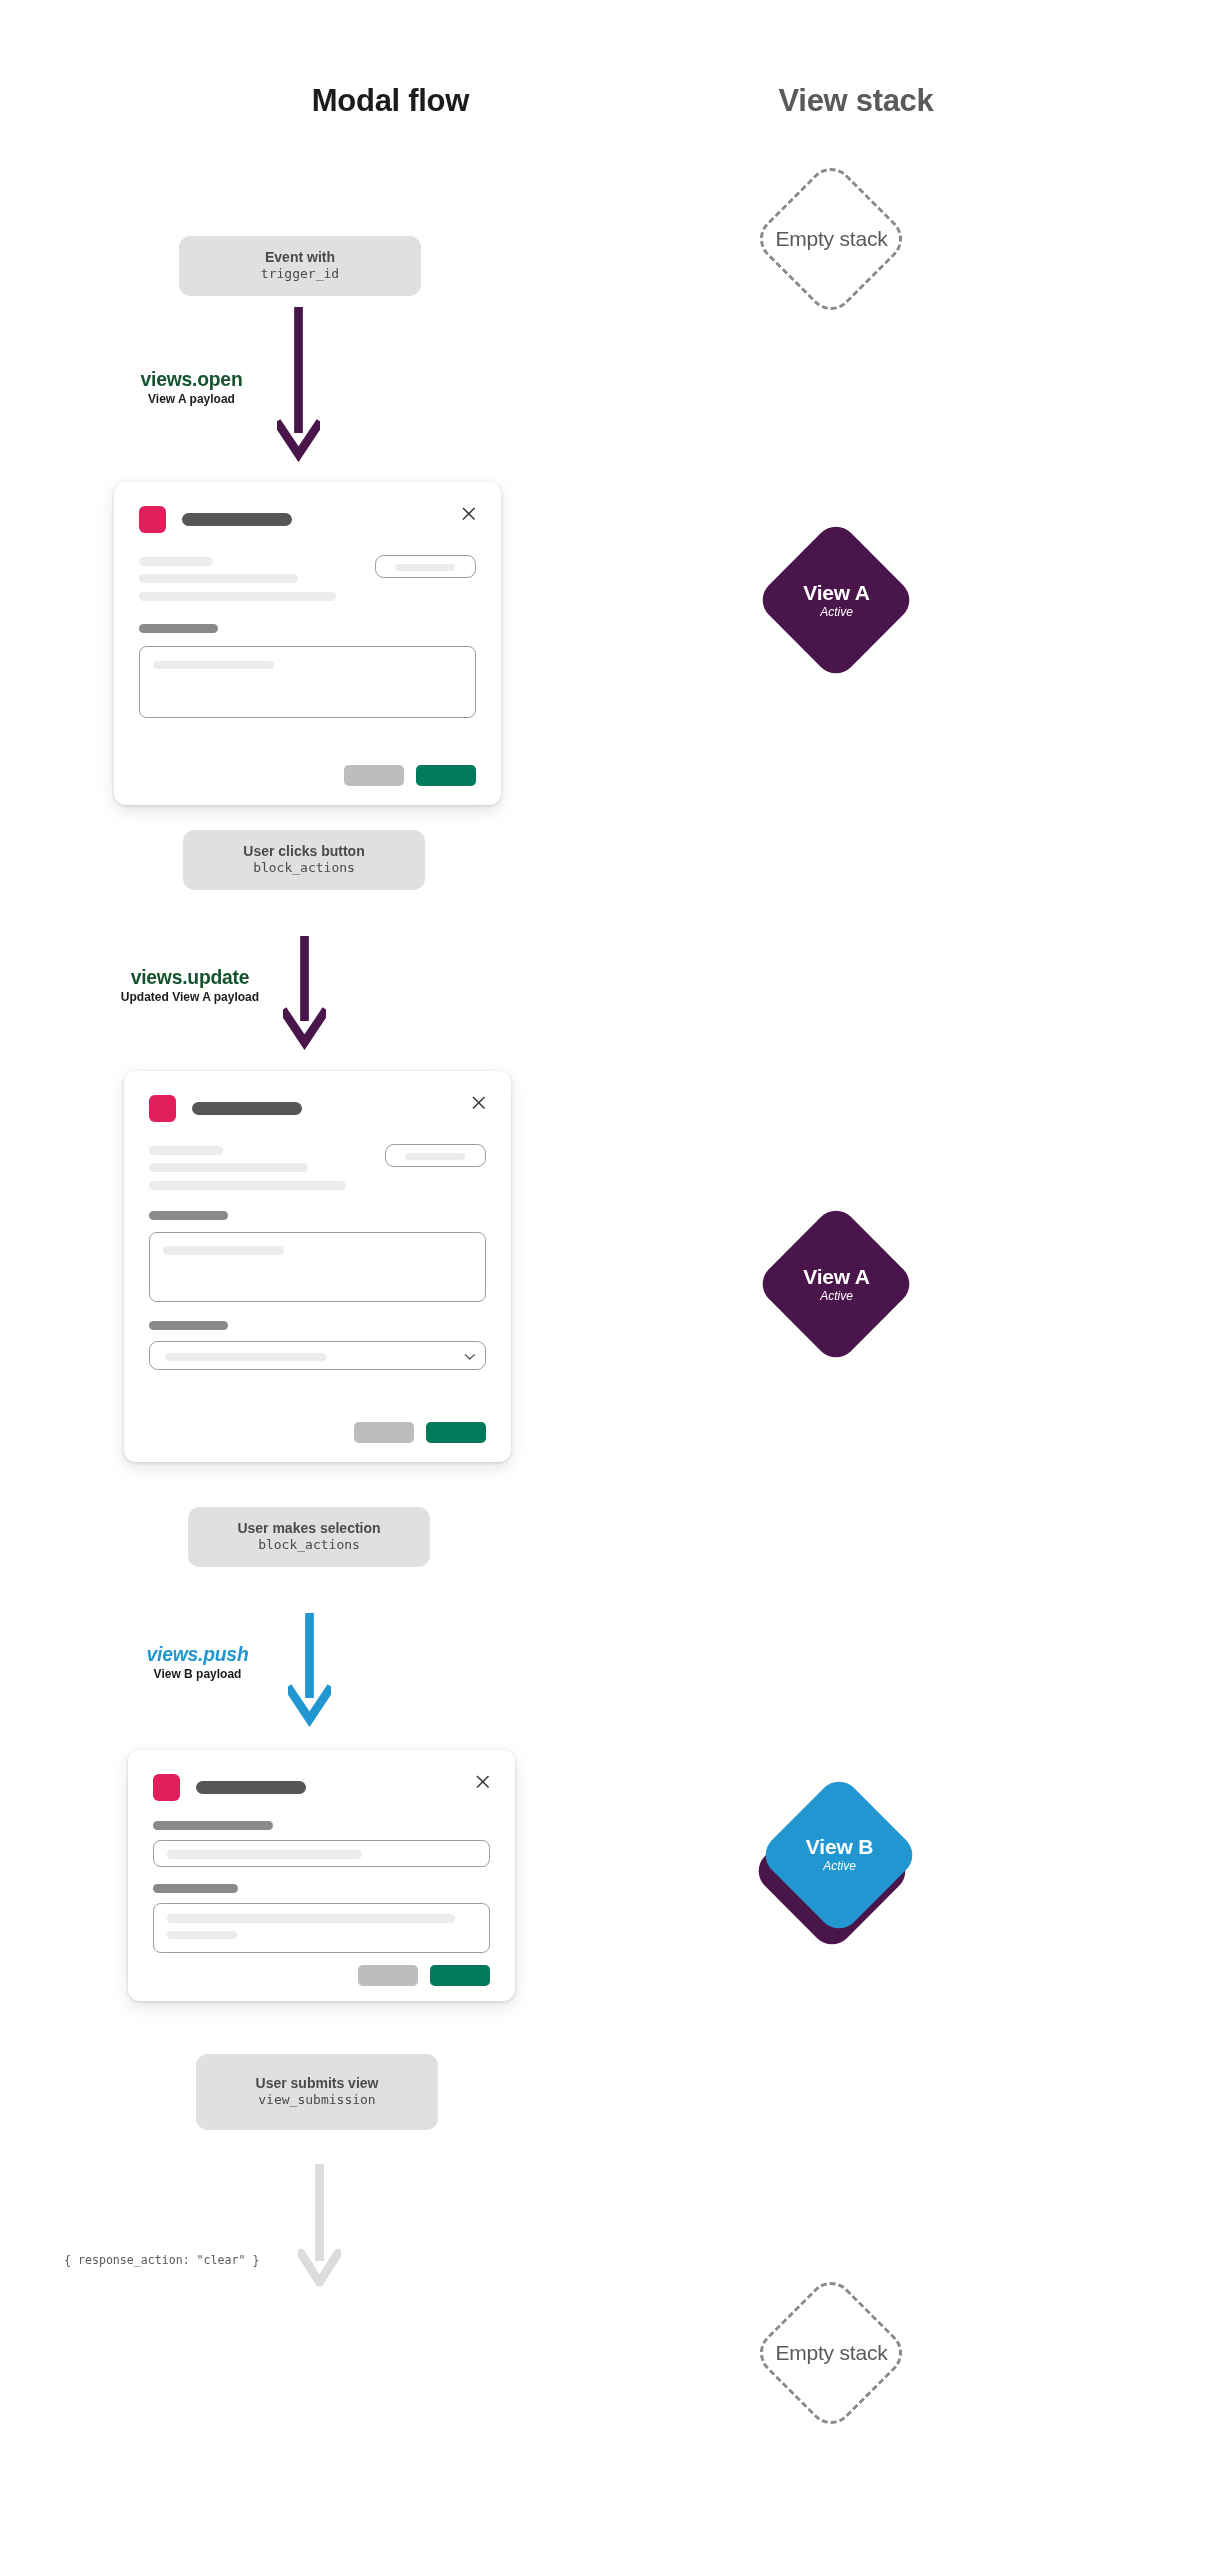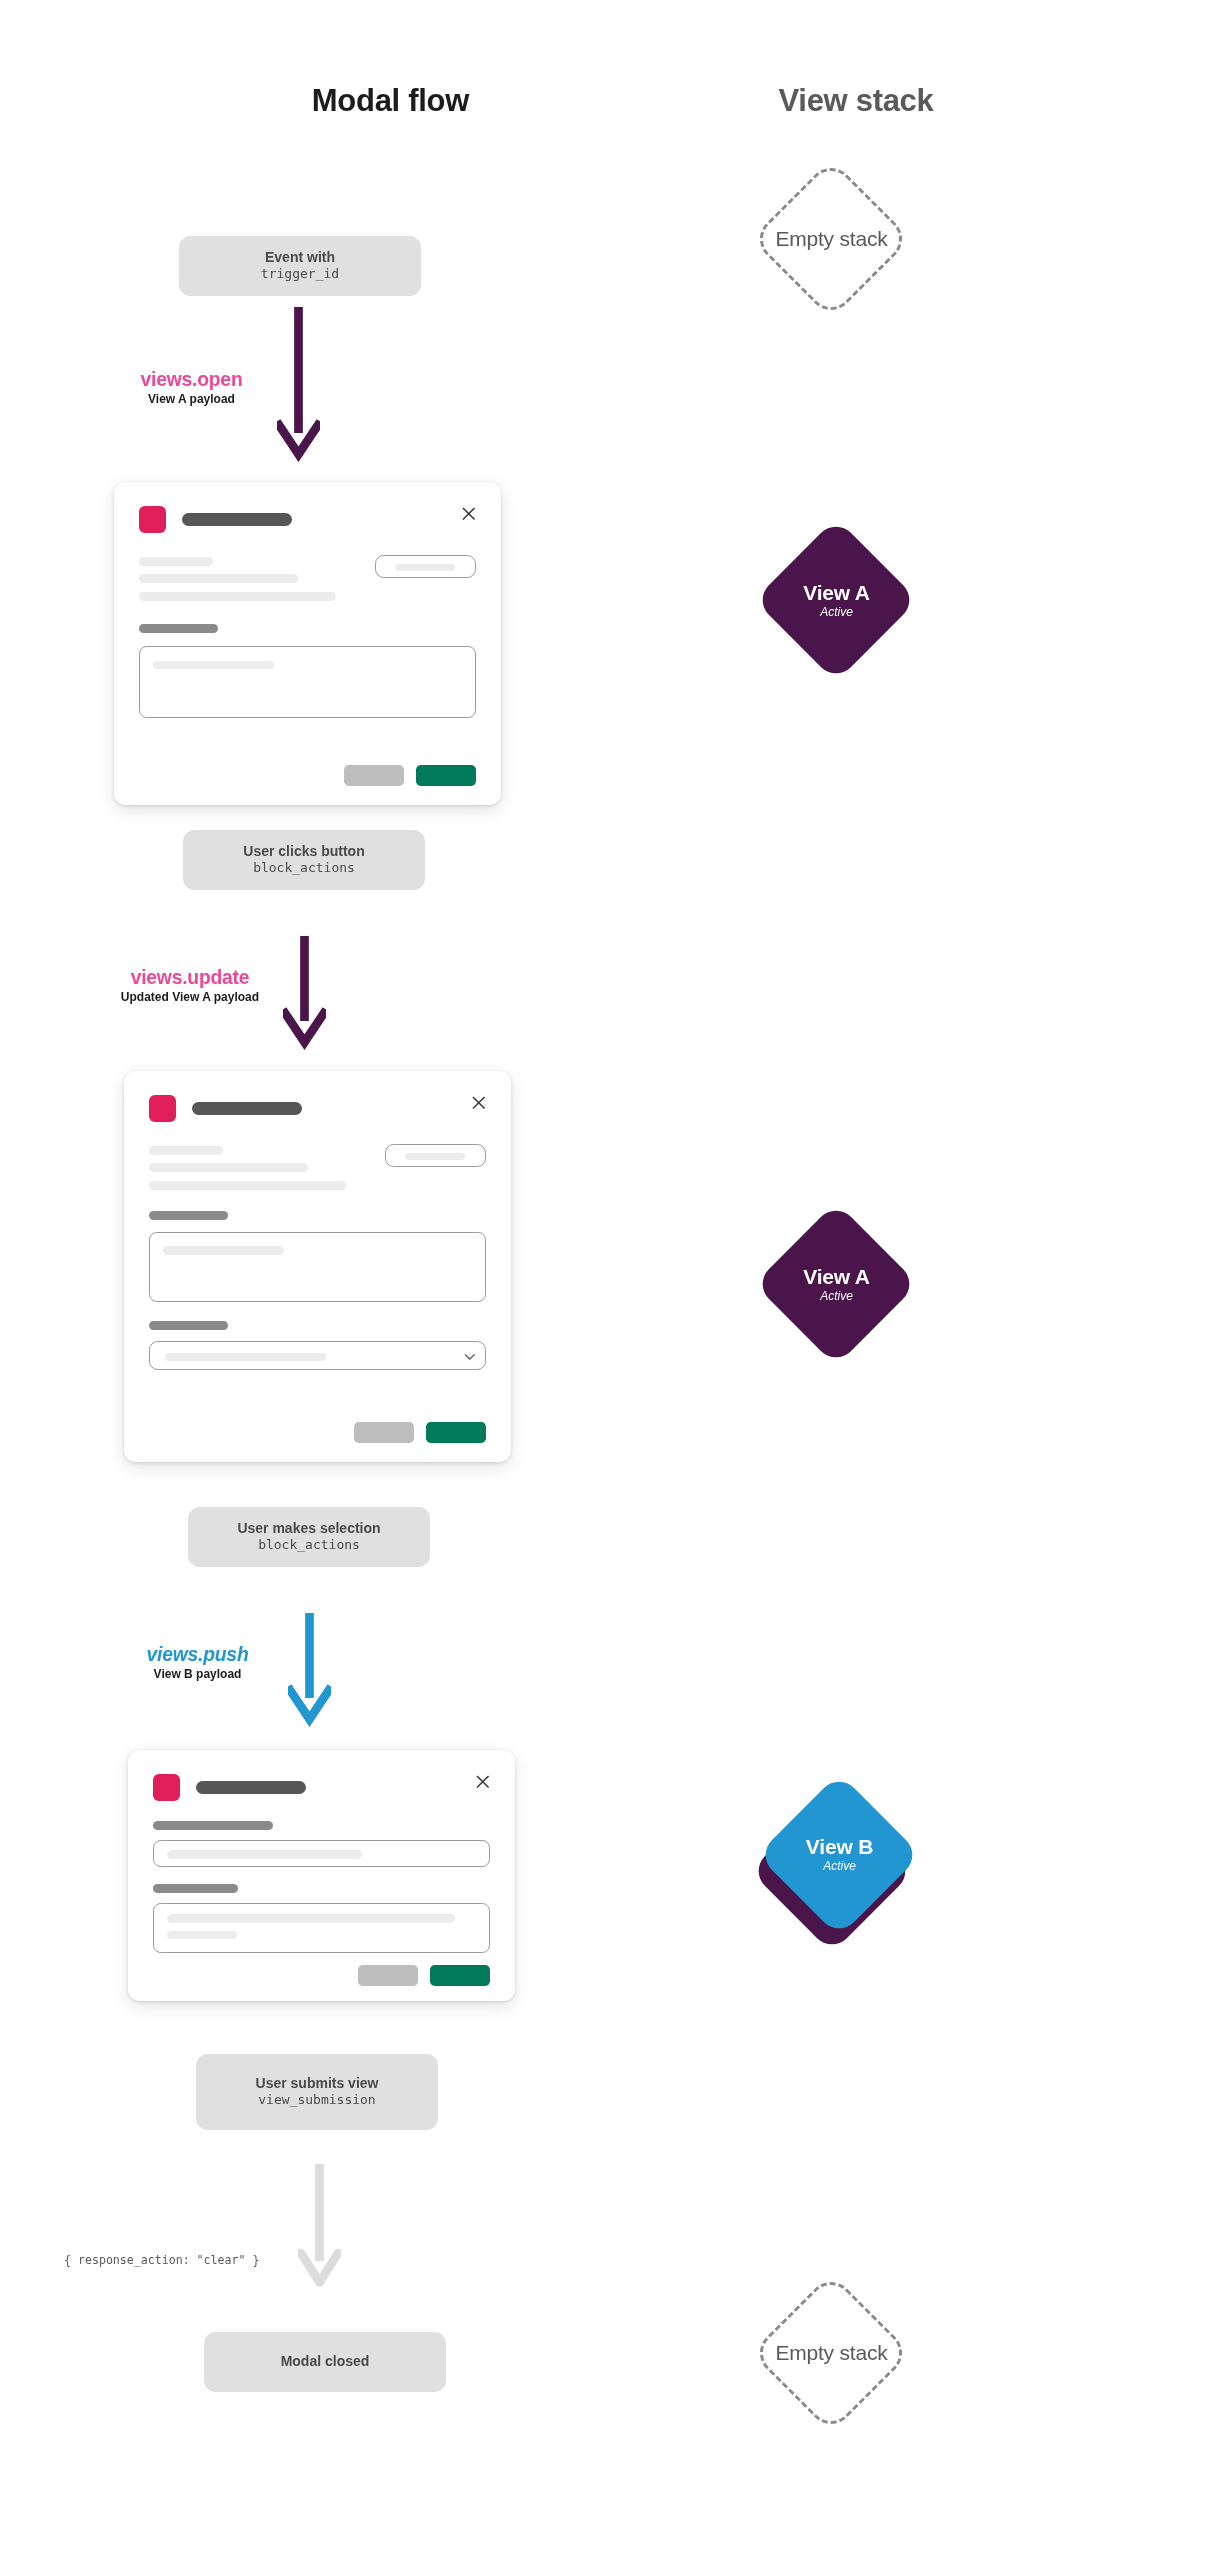--- a/index.html
+++ b/index.html
@@ -59,21 +59,21 @@
     line-height: 1.1;
     letter-spacing: -0.2px;
   }
   .api-label .api-sub {
     font-size: 12px;
     font-weight: bold;
     color: #1d1c1d;
     line-height: 1.5;
     text-align: center;
   }
-  .api-label .api-name.purple { color: #ec4899; }
+  .api-label .api-name.purple { color: #14532d; }
   .api-label .api-name.blue   { color: #2196d1; }
 
   
   .json-note {
     position: absolute;
     font-family: "DejaVu Sans Mono", monospace;
     font-size: 11.6px;
     color: #5a5a5a;
     white-space: nowrap;
   }
@@ -350,23 +350,20 @@
     <div class="sec">view_submission</div>
   </div>
 
   <svg class="arrow" style="left:298px; top:2164px;" width="43" height="128" viewBox="0 0 44 132">
     <path d="M22 0 L22 100" stroke="#dcdcdc" stroke-width="9" fill="none"></path>
     <path d="M3 92 L22 122 L41 92" stroke="#dcdcdc" stroke-width="9" fill="none" stroke-linecap="round" stroke-linejoin="round"></path>
   </svg>
 
   <div class="json-note" style="left:64px; top:2253px;">{ response_action: "clear" }</div>
 
-  <div class="event-pill" style="left:204px; top:2332px; width:242px; height:60px;">
-    <div class="pri">Modal closed</div>
-  </div>
 
   <div class="diamond dashed" style="left:774px; top:2296px; width:114px; height:114px;"></div>
   <div class="diamond-label muted" style="left:735px; top:2338px; width:193px; height:29px;">
     <div class="d-main">Empty stack</div>
   </div>
 
 </div>
 
 
 </body></html>

